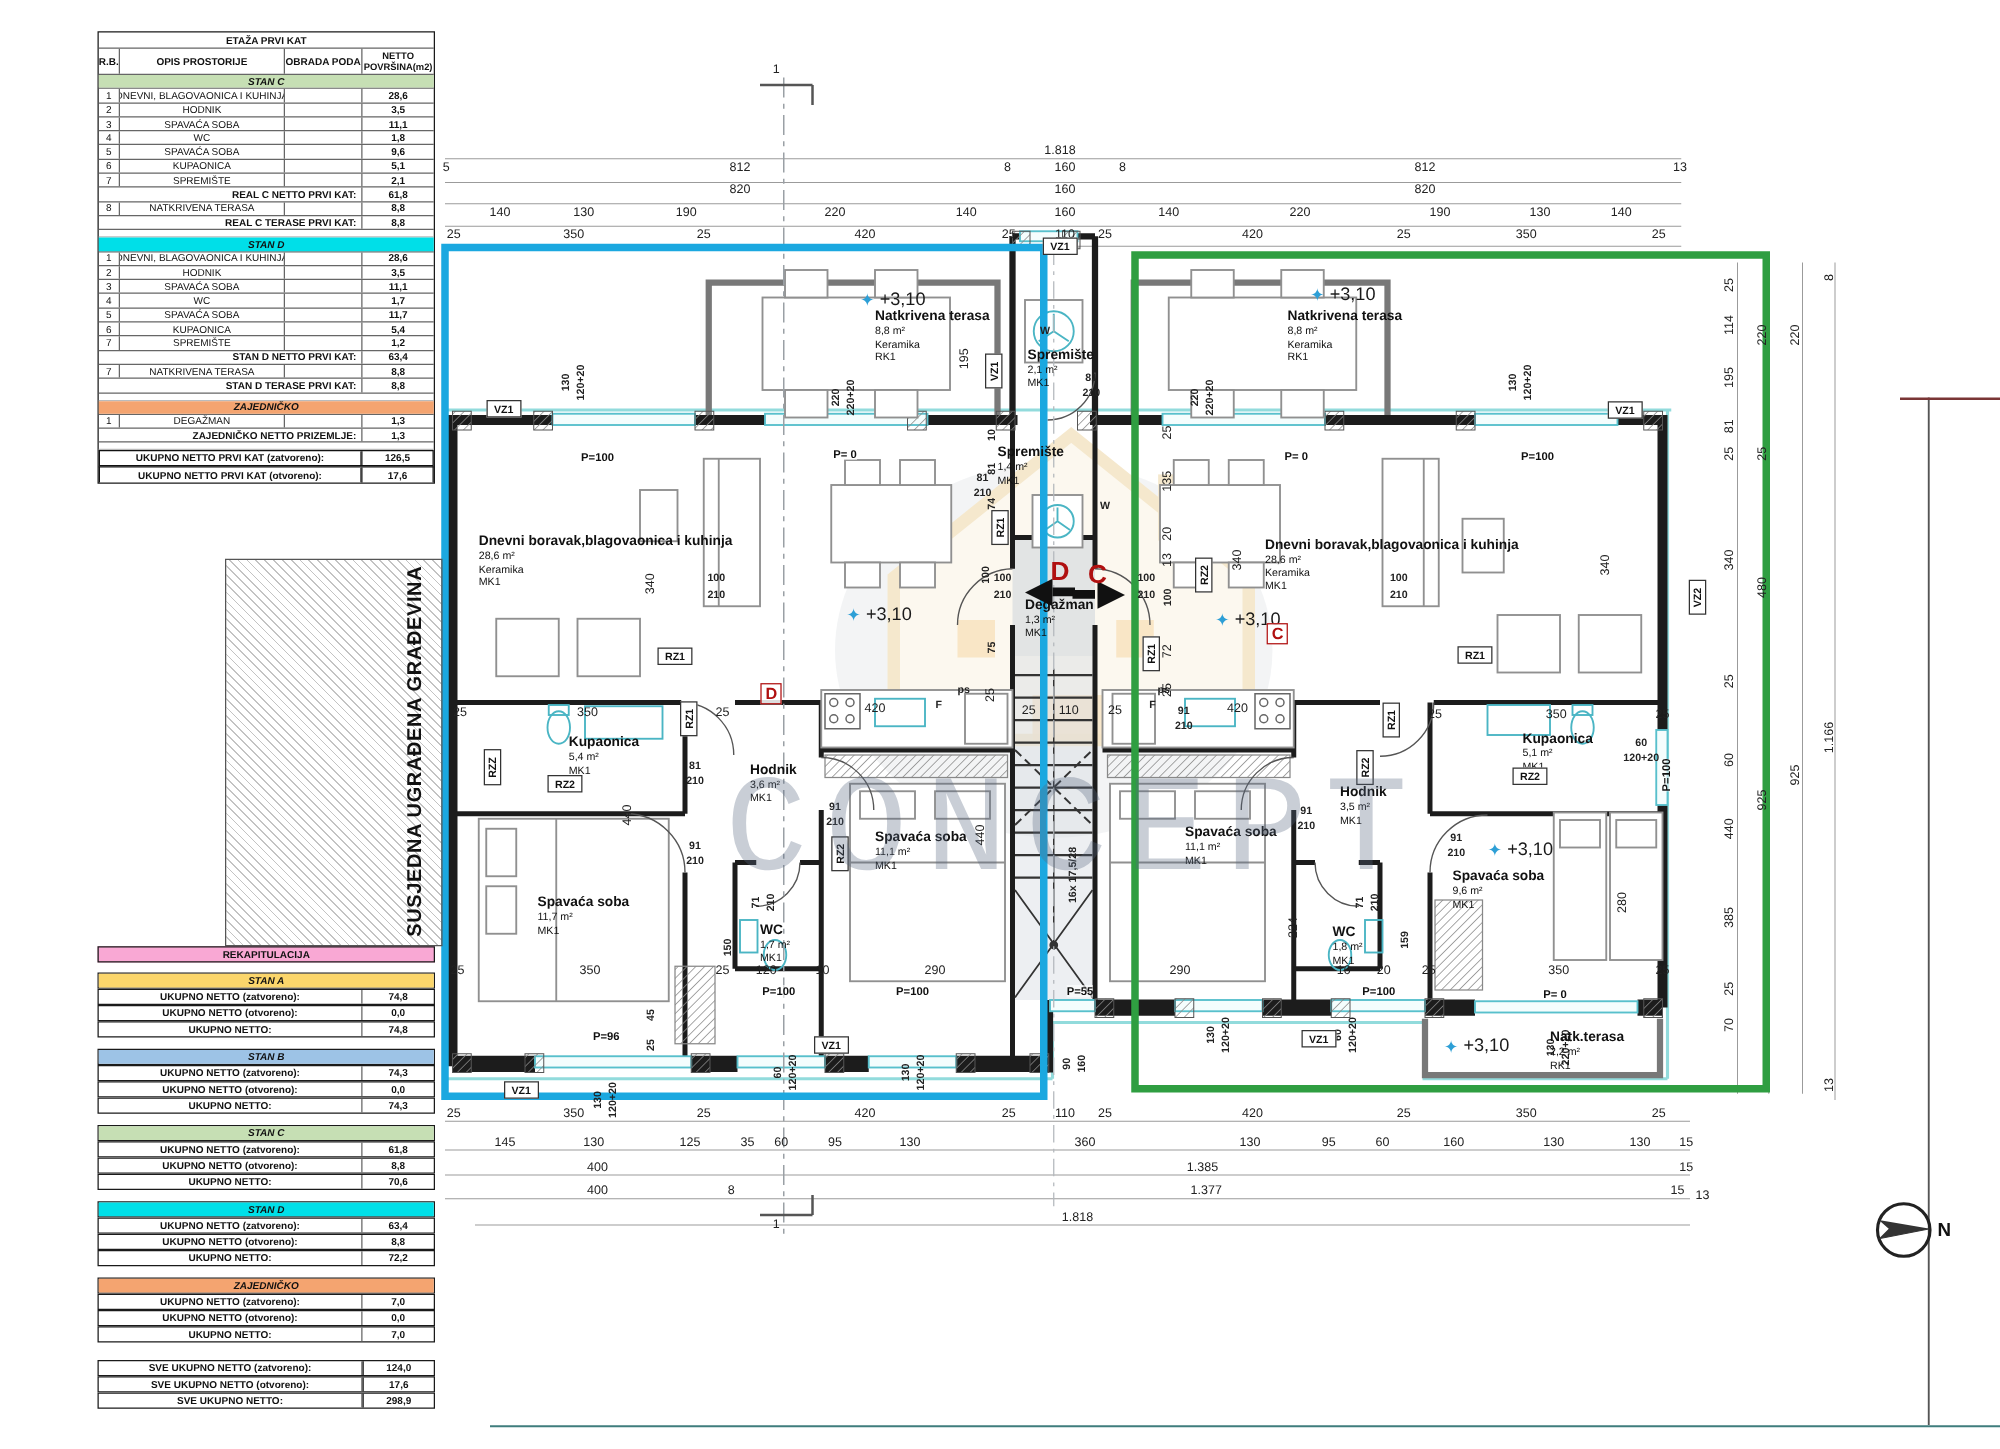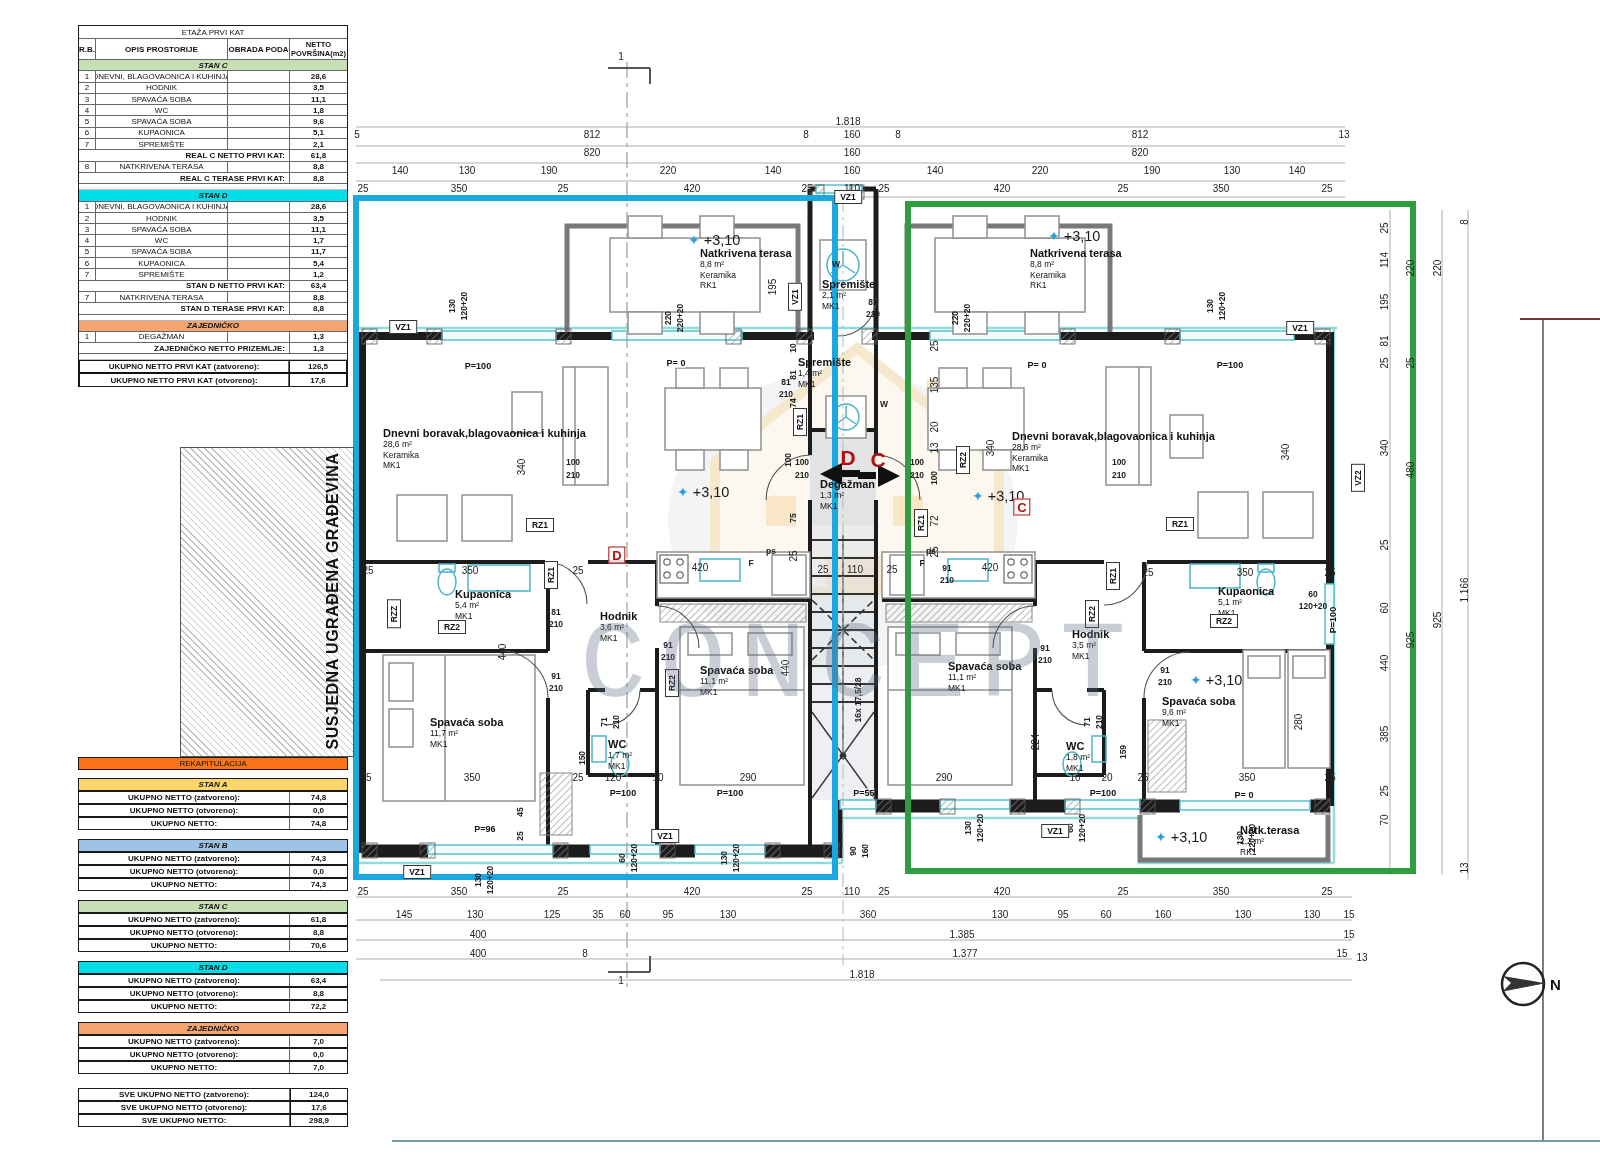--- a/index.html
+++ b/index.html
@@ -9,21 +9,21 @@
   
   .tbl{position:absolute;border:1.5px solid #1a1a1a;background:#fff;font-size:8px;color:#111;z-index:2;box-sizing:border-box;}
   .trow{display:flex;border-bottom:1px solid #666;box-sizing:border-box;align-items:stretch;}
   .trow:last-child{border-bottom:none;}
   .c{border-right:1px solid #666;text-align:center;overflow:hidden;white-space:nowrap;box-sizing:border-box;display:flex;align-items:center;justify-content:center;}
   .c:last-child{border-right:none;}
   .c-rb{width:17px;flex:none;}
   .c-opis{flex:1;}
   .c-obr{width:62px;flex:none;}
   .c-val{width:57px;flex:none;font-weight:bold;}
-  .t-title{font-weight:normal;justify-content:center;}
+  .t-title{font-weight:bold;justify-content:center;}
   .hdr .c{font-weight:bold;white-space:normal;line-height:9px;}
   .secbar{font-style:italic;font-weight:bold;}
   .sublab{justify-content:flex-end;padding-right:4px;font-weight:bold;}
   .totrow{border:1.5px solid #111;font-weight:bold;}
   .gaprow{border-bottom:1px solid #bbb;}
   .lab-c{justify-content:center;font-weight:bold;}
   
   #plan-layer{position:absolute;inset:0;z-index:3;}
   .dim{position:absolute;font-size:10px;color:#222;white-space:nowrap;transform:translate(-50%,-50%);}
   .dim.rot{transform:translate(-50%,-50%) rotate(-90deg);}
@@ -465,21 +465,21 @@
       <div class="trow totrow" style="height: 13px;">
         <div class="c lab-c" style="flex: 1 1 0%;">UKUPNO NETTO PRVI KAT (zatvoreno):</div>
         <div class="c c-val" style="border-left: 1.5px solid rgb(17, 17, 17);">126,5</div>
       </div>
       <div class="trow totrow" style="height: 13px;">
         <div class="c lab-c" style="flex: 1 1 0%;">UKUPNO NETTO PRVI KAT (otvoreno):</div>
         <div class="c c-val" style="border-left: 1.5px solid rgb(17, 17, 17);">17,6</div>
       </div>
     </div>
 <div id="rekap-table" class="tbl" style="left:78px;top:757px;width:270px;border:none;background:transparent;">
-      <div class="trow" style="height: 13px; border: 1px solid rgb(26, 26, 26); background: #f97316;">
+      <div class="trow" style="height: 13px; border: 1px solid rgb(26, 26, 26); background: #f9a8d4;">
         <div class="c t-title" style="flex: 1 1 0%;">REKAPITULACIJA</div>
       </div>
       <div style="height: 8px;"></div>
       <div class="trow" style="height: 13px; border: 1px solid rgb(26, 26, 26); background: rgb(255, 255, 255);">
         <div class="c secbar" style="flex: 1 1 0%; background: rgb(251, 214, 107);">STAN A</div>
       </div>
       <div class="trow" style="height: 13px; border: 1px solid rgb(26, 26, 26); background: rgb(255, 255, 255);">
         <div class="c lab-c" style="flex: 1 1 0%;">UKUPNO NETTO  (zatvoreno):</div>
         <div class="c c-val">74,8</div>
       </div>

